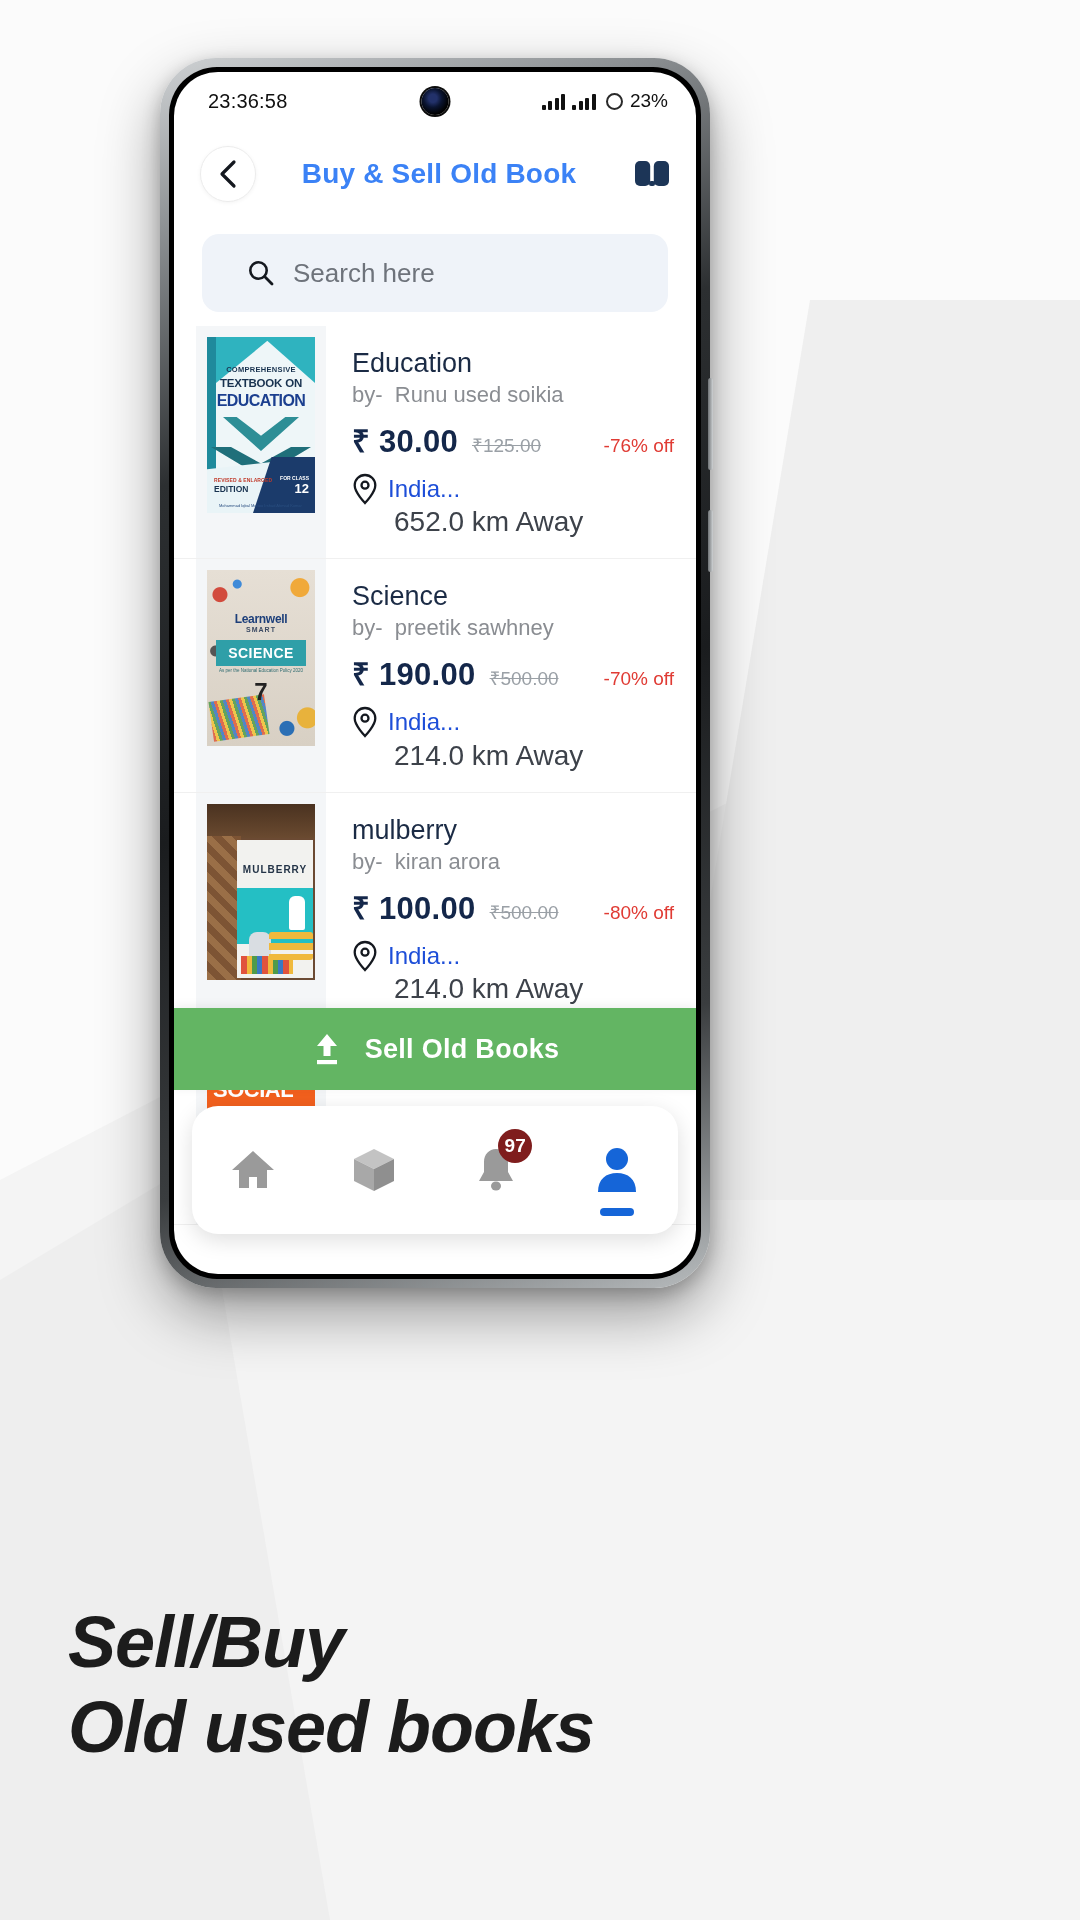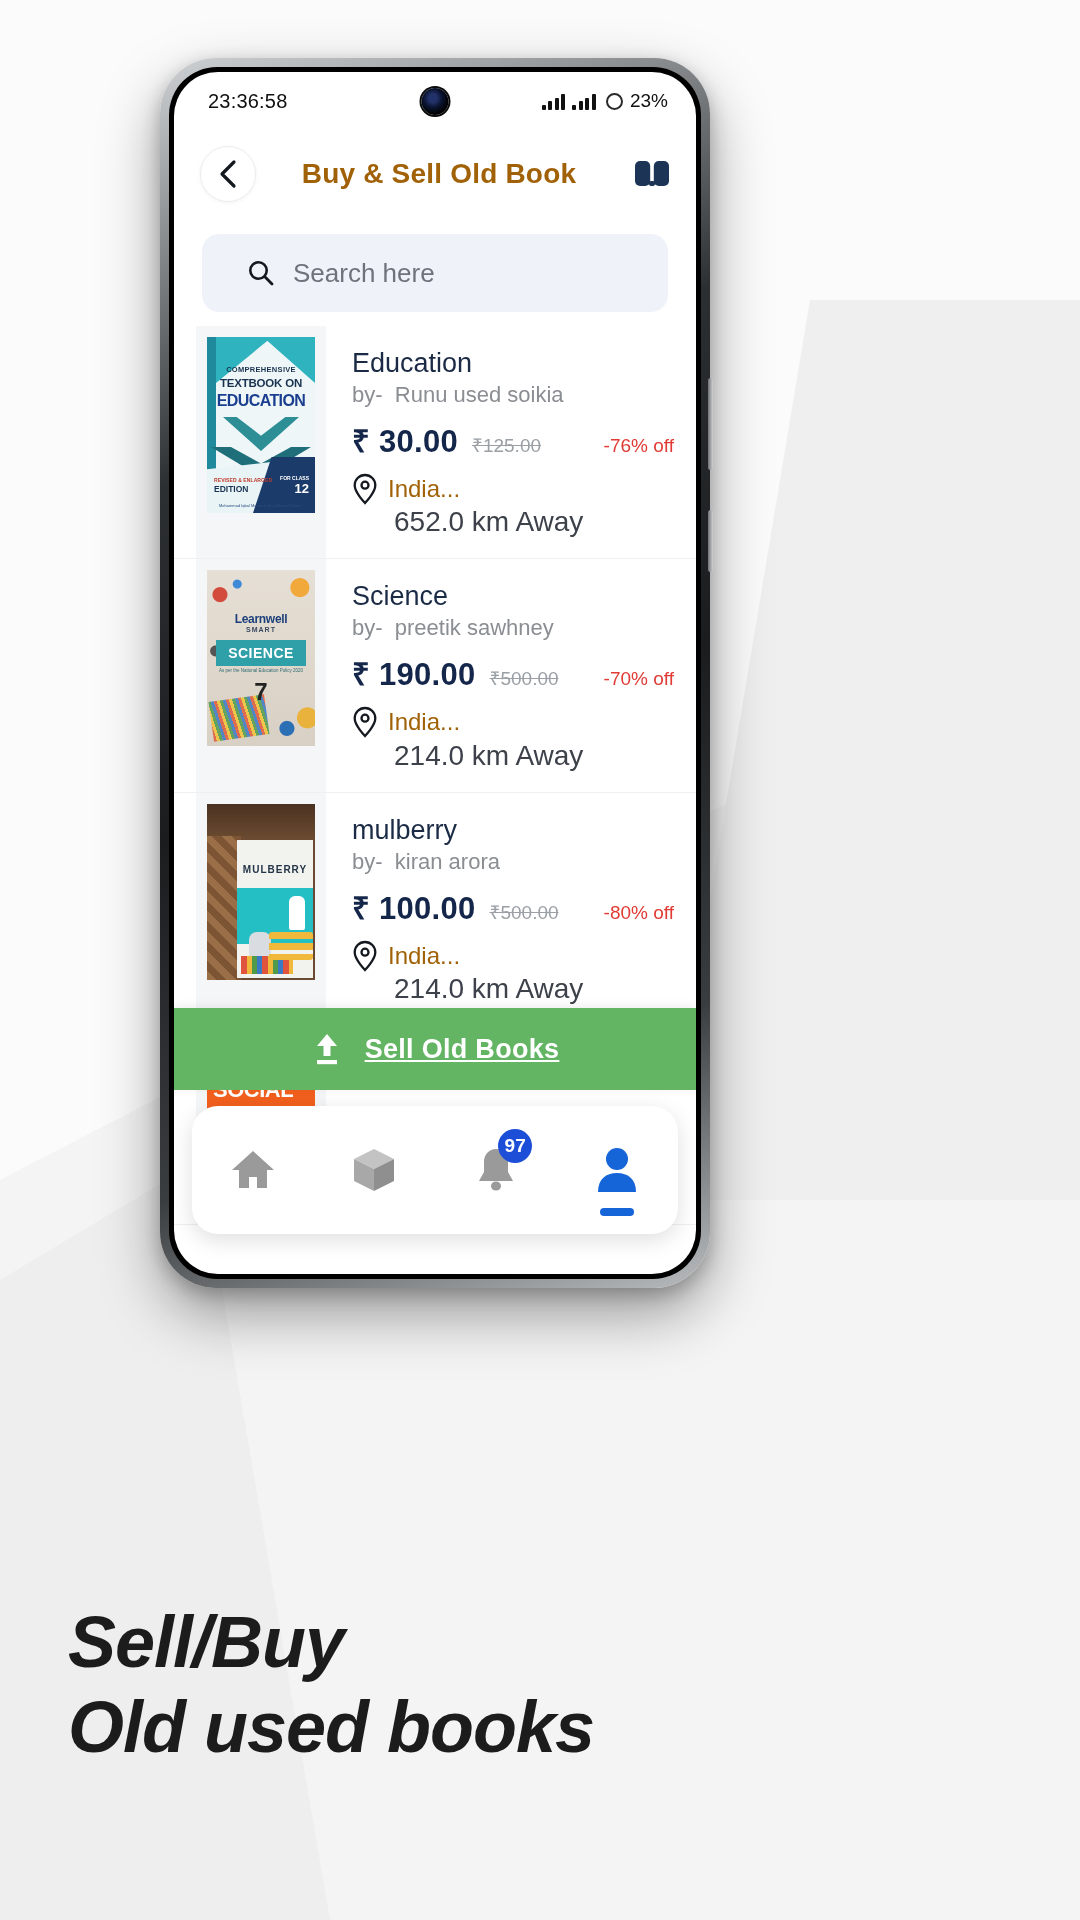--- a/index.html
+++ b/index.html
@@ -94,21 +94,21 @@
   }
   .back-btn {
     width:56px;height:56px;border-radius:50%;
     background:#fff; border:1.6px solid #ececec;
     display:flex;align-items:center;justify-content:center;
     box-shadow:0 1px 4px rgba(0,0,0,.05);
     flex:0 0 auto;
   }
   .title {
     flex:1; text-align:center; font-size:28px; font-weight:700;
-    color:#a16207; letter-spacing:.2px; margin-left:-6px;
+    color:#3b82f6; letter-spacing:.2px; margin-left:-6px;
   }
   .book-ico { width:42px; flex:0 0 auto; display:flex; justify-content:flex-end;}
 
   
   .search-wrap { padding:22px 28px 14px 28px; }
   .search {
     height:78px; border-radius:17px; background:#eff3f9;
     display:flex; align-items:center; gap:17px; padding:0 44px;
   }
   .search-ph { font-size:26px; color:#6e737b; }
@@ -127,21 +127,21 @@
     background:#ddd;
   }
   .info { flex:1; padding:22px 18px 20px 26px; }
   .p-title { font-size:27px; color:#1b2b45; margin-bottom:3px; }
   .p-by { font-size:22px; color:#8a8d92; margin-bottom:11px; }
   .p-price-row { display:flex; align-items:baseline; gap:14px; margin-bottom:12px;}
   .p-price { font-size:31px; font-weight:700; color:#14274a; letter-spacing:.3px;}
   .p-old { font-size:19px; color:#9aa0a6; text-decoration:line-through; }
   .p-off { font-size:19px; color:#e03b34; margin-left:auto; padding-right:4px;}
   .loc-row { display:flex; align-items:flex-start; gap:10px; }
-  .loc-txt { font-size:24px; color:#a16207; line-height:1.35; }
+  .loc-txt { font-size:24px; color:#1d4ed8; line-height:1.35; }
   .km { font-size:28px; color:#3d424a; margin-left:42px; margin-top:1px;}
 
   
   .cov1 { position:absolute; inset:0; background:#eef6f8; }
   .cov1 .band-l { position:absolute; left:0; top:0; bottom:0; width:9px; background:#1f8a9c;}
   .cov1 .tri-tl { position:absolute; left:9px; top:0; width:56px; height:46px; background:#2fb3bf;
                   clip-path:polygon(0 0,100% 0,0 100%);}
   .cov1 .tri-tr { position:absolute; right:0; top:0; width:52px; height:46px; background:#2fb3bf;
                   clip-path:polygon(100% 0,100% 100%,0 0);}
   .cov1 .t1 { position:absolute; left:0; right:0; top:28px; text-align:center;
@@ -220,33 +220,33 @@
   .cov4 .su b { color:#fae14a; }
   .cov4 .soc { position:absolute; left:6px; top:40px; font-size:22px; font-weight:800; color:#fff;
       letter-spacing:-.5px;}
 
   
   .sellbar {
     position:absolute; left:0; right:0; bottom:184px; height:82px;
     background:#63b563; display:flex; align-items:center; justify-content:center; gap:22px;
     box-shadow:0 -2px 10px rgba(0,0,0,.07);
   }
-  .sellbar .lbl { color:#fff; font-size:27px; font-weight:700; letter-spacing:.3px;text-decoration:underline;}
+  .sellbar .lbl { color:#fff; font-size:27px; font-weight:700; letter-spacing:.3px;}
 
   
   .navwrap { position:absolute; left:0; right:0; bottom:0; height:184px; padding:16px 18px 0 18px;}
   .nav {
     height:128px; background:#fff; border-radius:26px;
     box-shadow:0 6px 22px rgba(0,0,0,.13);
     display:flex; align-items:center;
   }
   .nav-item { flex:1; display:flex; flex-direction:column; align-items:center; position:relative; }
   .badge {
     position:absolute; left:52%; top:-17px; min-width:34px; height:34px; padding:0 6px;
-    background:#1d4ed8; color:#fff; border-radius:17px; font-size:19px;
+    background:#7f1d1d; color:#fff; border-radius:17px; font-size:19px;
     display:flex; align-items:center; justify-content:center; font-weight:600;
   }
   .active-line { position:absolute; bottom:-22px; width:34px; height:8px; background:#1565d8; border-radius:4px;}
 
   
   .caption {
     position:absolute; left:68px; top:1600px; width:900px;
     font-size:72px; font-weight:800; color:#1c1c1c; line-height:1.18;
     letter-spacing:-1px;
     font-style:italic;

